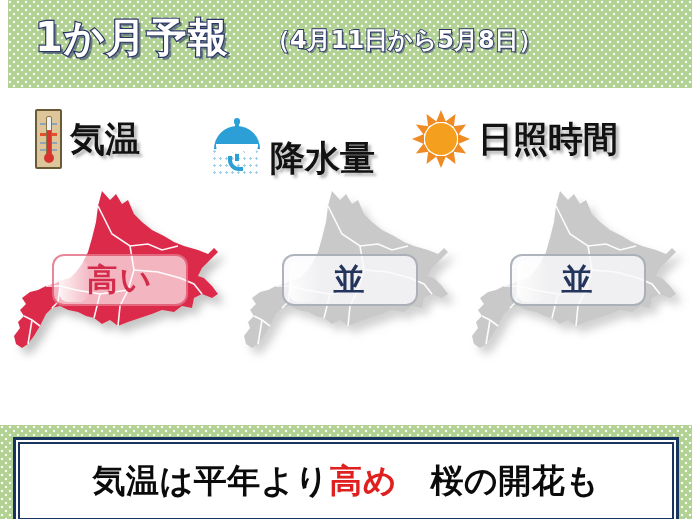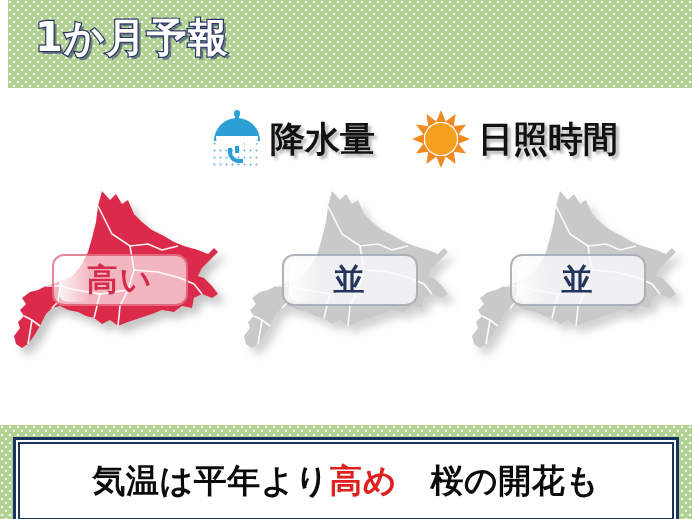--- a/index.html
+++ b/index.html
@@ -113,21 +113,21 @@
   .metric-head .m-label {
     font-size: 35px;
     font-weight: bold;
     color: #121212;
     letter-spacing: 0px;
     text-shadow: 3px 3px 3px rgba(120,120,120,0.55);
     white-space: nowrap;
     line-height: 40px;
   }
   #metric-temp { left: 35px; }
-  #metric-precip { left: 212px; }
+  #metric-precip { left: 212px; align-items: flex-end; }
   #metric-sun { left: 412px; }
 
   
   .icon-thermometer {
     width: 27px;
     height: 60px;
     background: #ddc79a;
     border: 2px solid #6b5a36;
     border-radius: 2px;
     position: relative;
@@ -351,26 +351,38 @@
   #bottom-text .hl { color: #e01f1f; }
 </style>
 </head>
 <body>
 
 <div id="page">
 
   <div id="header" class="green-band">
     <div id="header-inner">
       <div id="title-main">1か月予報</div>
+      <div id="title-dates">（4月11日から5月8日）</div>
 
     </div>
   </div>
 
   <div class="metric-row">
 
+    <div id="metric-temp" class="metric-head">
+      <div class="icon-thermometer">
+        <div class="mark" style="top:12px"></div>
+        <div class="mark hot" style="top:22px"></div>
+        <div class="mark" style="top:31px"></div>
+        <div class="mark" style="top:38px"></div>
+        <div class="tube"></div>
+        <div class="bulb"></div>
+      </div>
+      <div class="m-label">気温</div>
+    </div>
 
     <div id="metric-precip" class="metric-head">
       <div class="icon-umbrella">
         <div class="rain"></div>
         <div class="knob"></div>
         <div class="handle"></div>
         <div class="hook"></div>
         <div class="canopy"></div>
         <div class="scallop" style="left:4px"></div>
         <div class="scallop" style="left:17px"></div>

